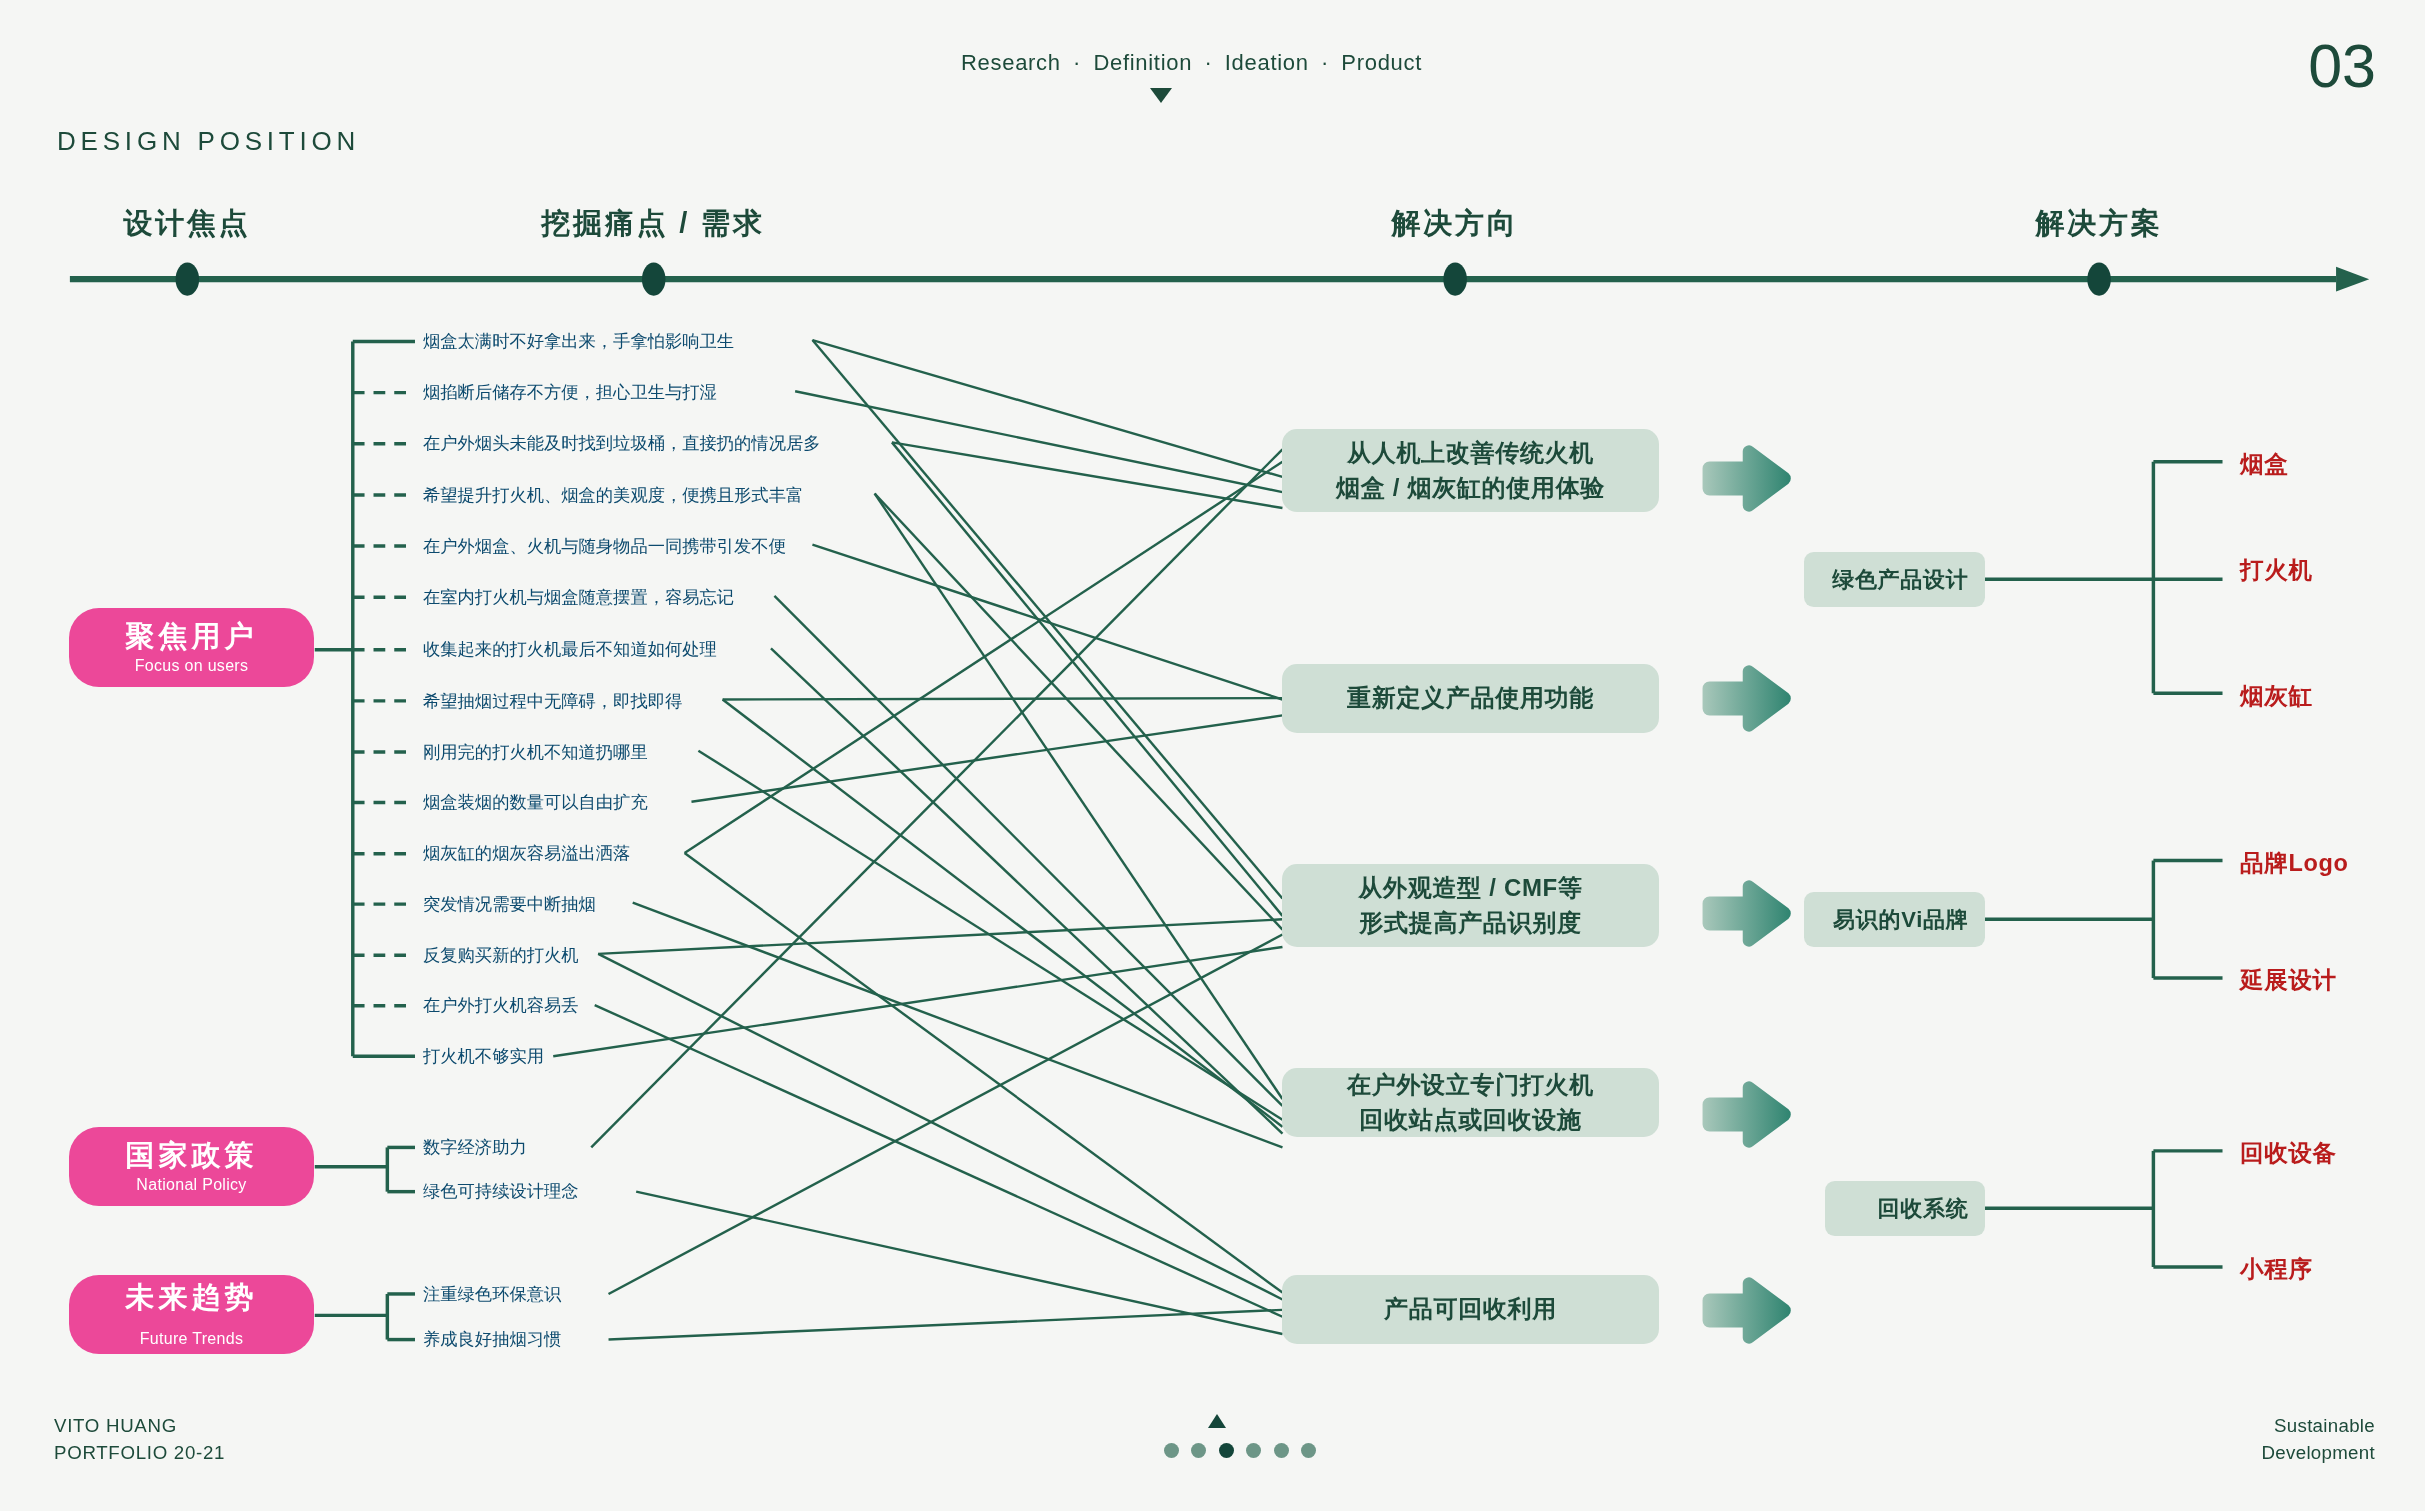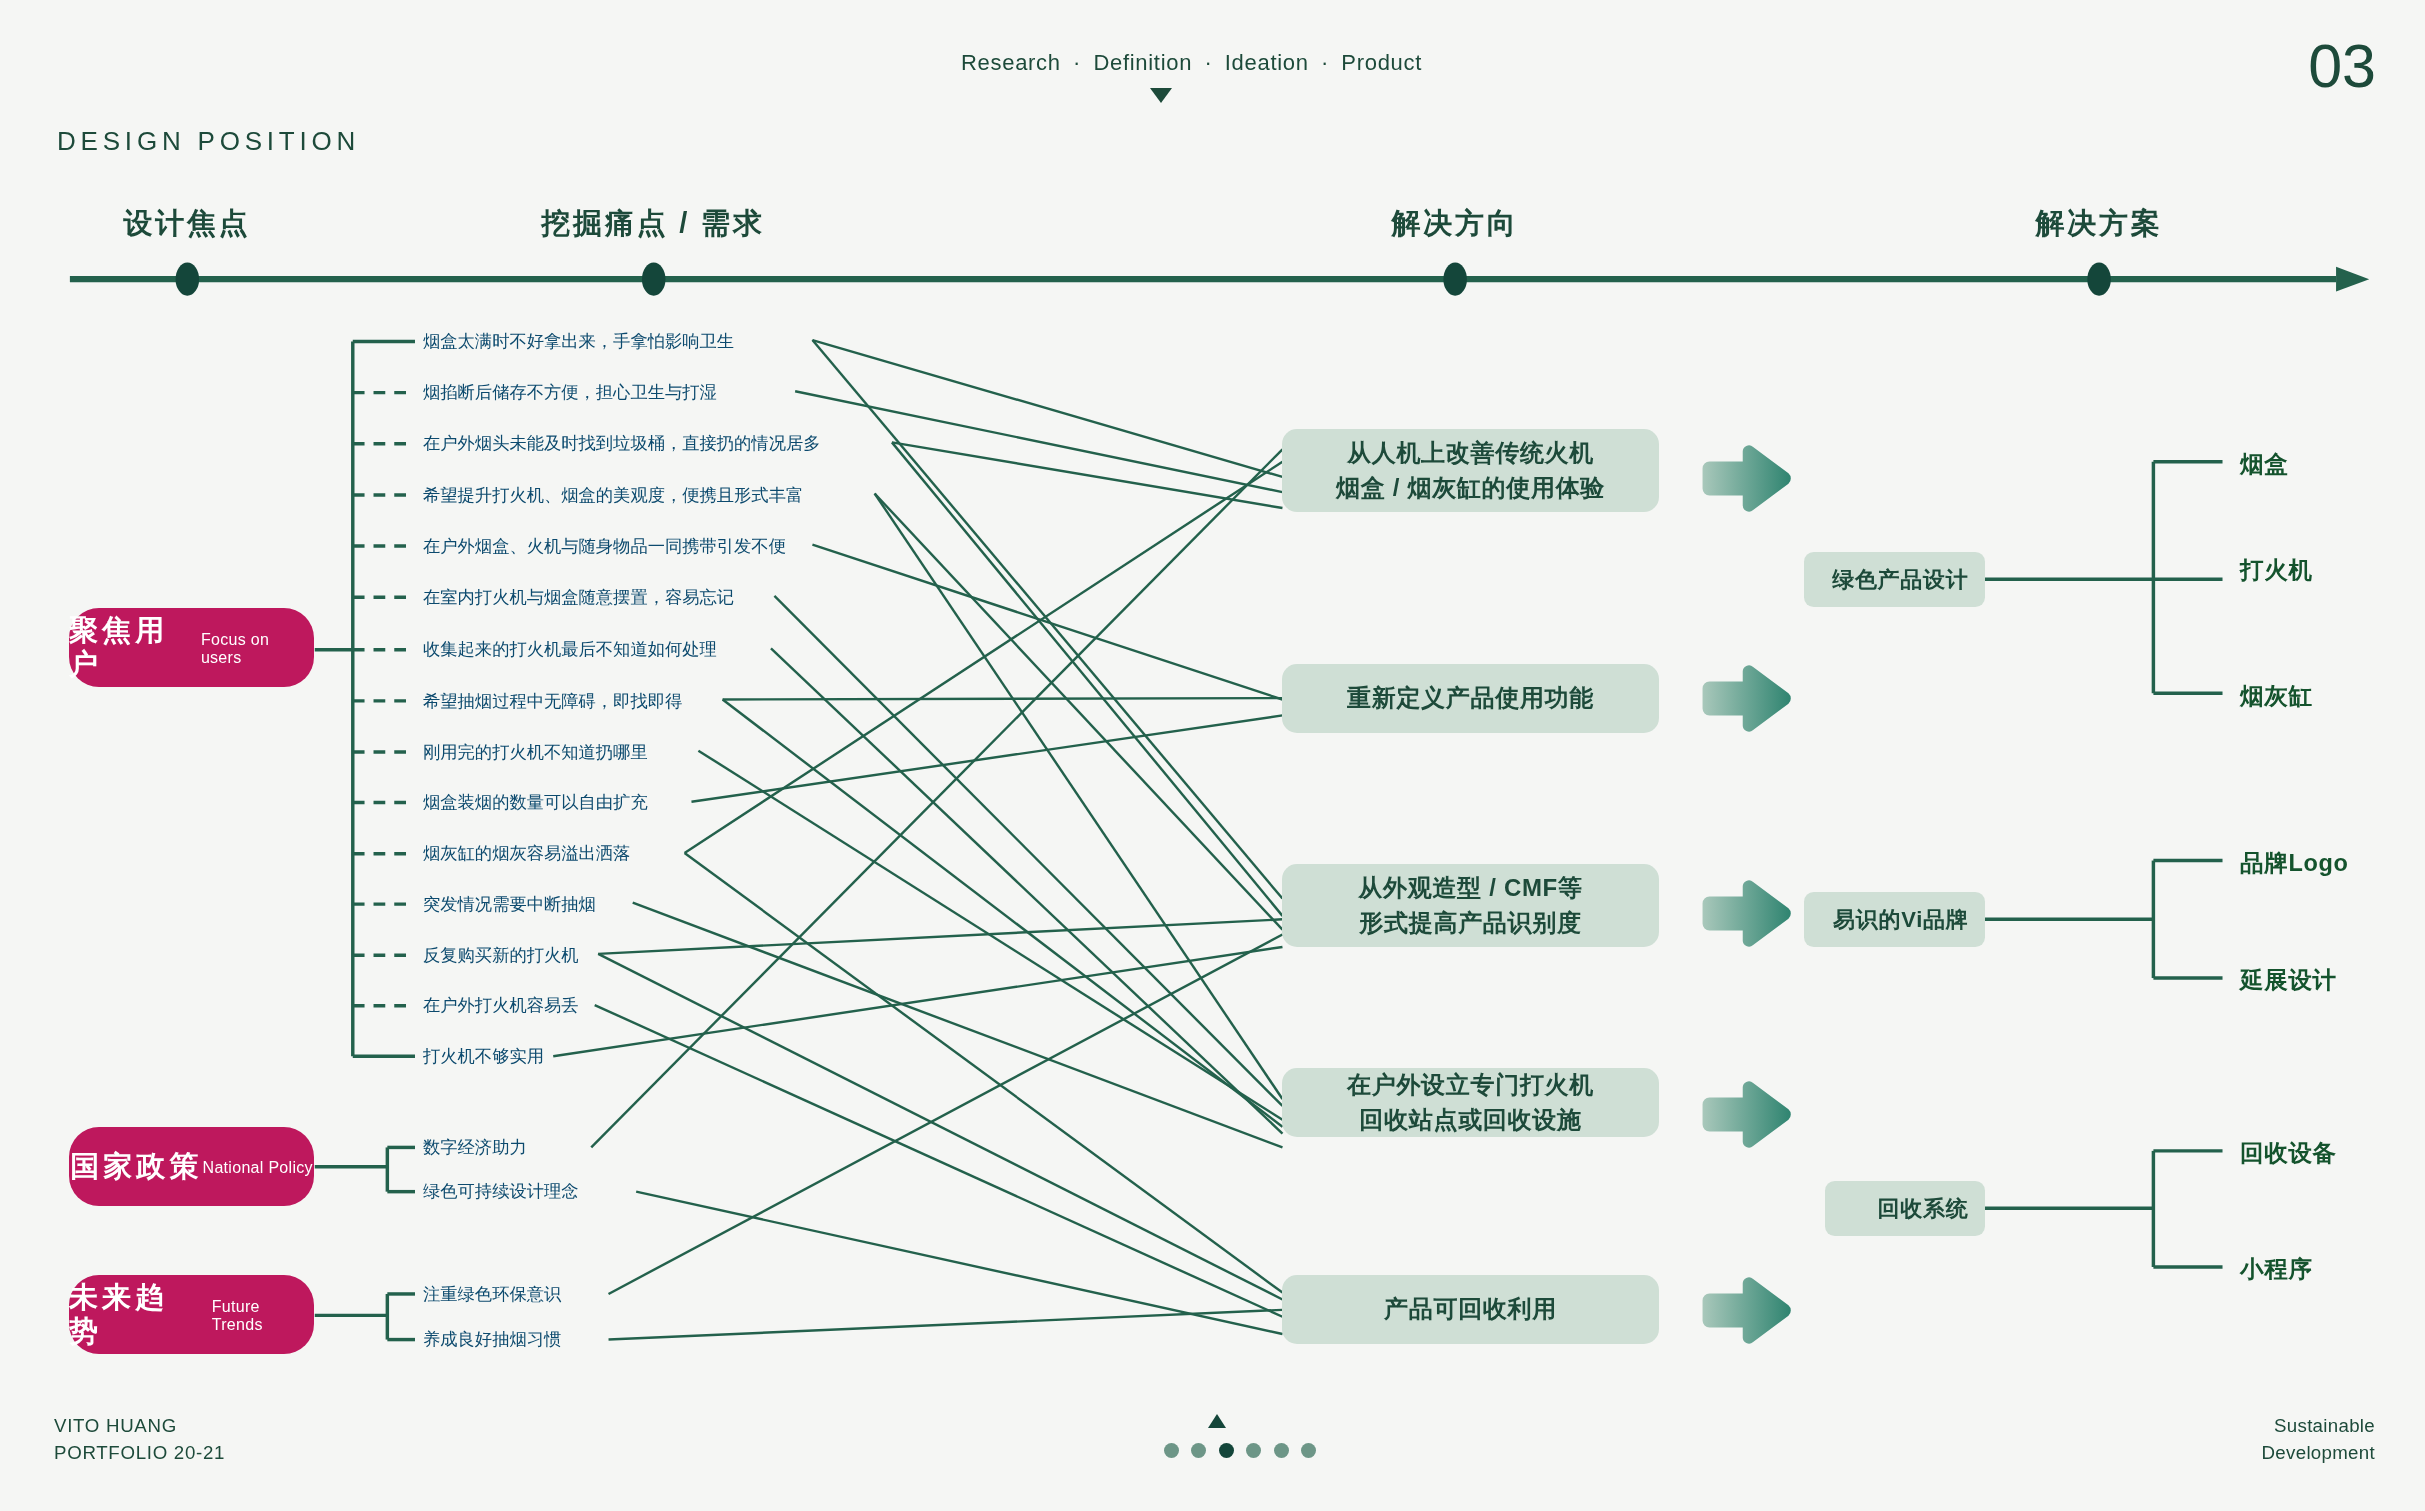--- a/index.html
+++ b/index.html
@@ -47,24 +47,24 @@
     position:absolute; top:204px;
     font-size:29px; font-weight:700; letter-spacing:2.8px;
     color:#1d4a3a; white-space:nowrap;
     transform:translateX(-50%);
   }
   .axis-svg { position:absolute; left:0; top:0; }
 
   
   .pill {
     position:absolute;
-    background:#be185d;
+    background:#ec4899;
     border-radius:30px;
     color:#ffffff;
-    display:flex; 
+    display:flex; flex-direction:column;
     align-items:center; justify-content:center;
     box-sizing:border-box;
   }
   .pill .zh { font-size:29px; font-weight:700; letter-spacing:4.1px; line-height:1.15; }
   .pill .en { font-size:16px; font-weight:400; letter-spacing:0.3px; margin-top:2.8px; }
 
   
   .pain-item {
     position:absolute;
     font-size:17.3px; line-height:1;
@@ -91,21 +91,21 @@
     position:absolute;
     background:#cfdfd5;
     border-radius:9.7px;
     display:flex; align-items:center; justify-content:flex-end;
     font-size:22px; font-weight:700; letter-spacing:0.7px;
     color:#1d4a3a; box-sizing:border-box; padding:0 16.6px;
   }
   .sol-leaf {
     position:absolute;
     font-size:23.5px; font-weight:700; letter-spacing:0.7px;
-    color:#14532d; white-space:nowrap;
+    color:#b91c1c; white-space:nowrap;
   }
 
   
   .footer-left {
     position:absolute; left:54px; top:1412px;
     font-size:18.7px; line-height:1.45; letter-spacing:0.7px; color:#1d4a3a;
   }
   .footer-right {
     position:absolute; right:51px; top:1412px;
     font-size:18.7px; line-height:1.45; letter-spacing:0.3px;

